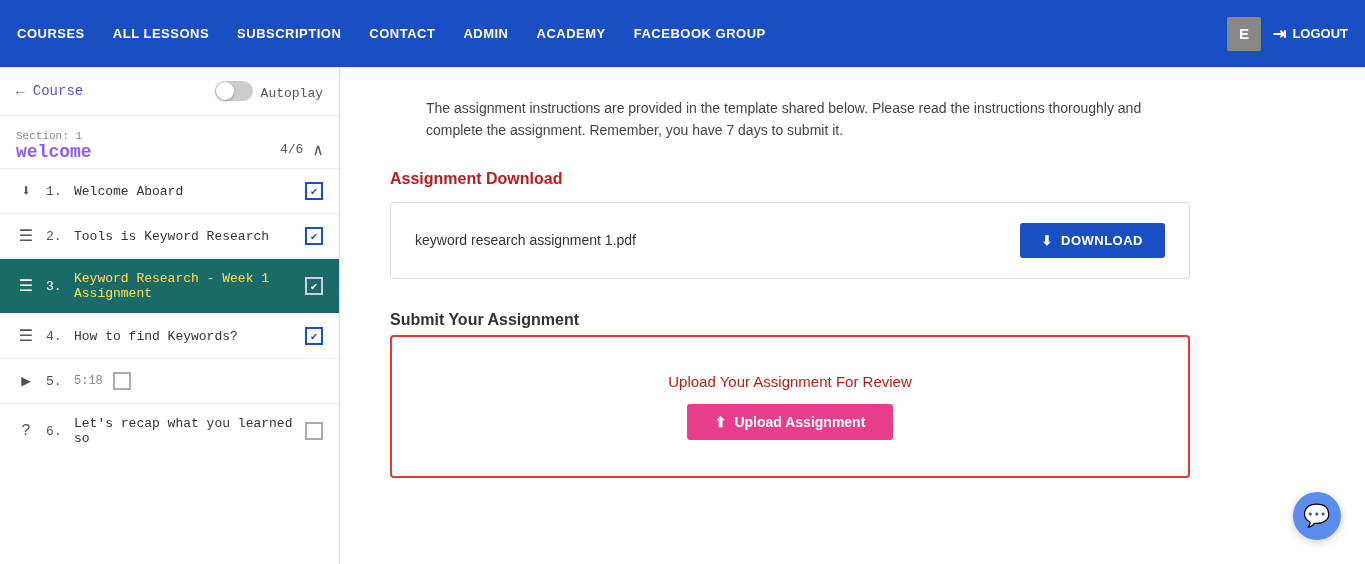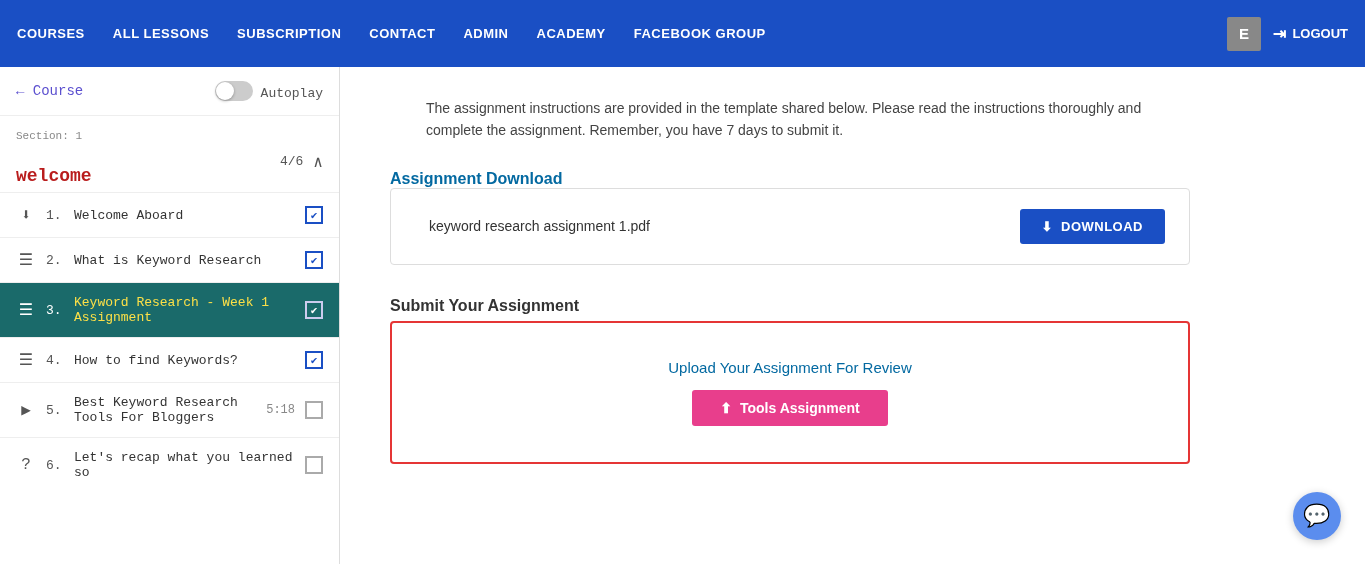--- a/index.html
+++ b/index.html
@@ -76,21 +76,21 @@
       background: #fff; border-radius: 50%;
       position: absolute; top: 1px; left: 1px;
       box-shadow: 0 1px 3px rgba(0,0,0,0.3);
     }
 
     .section-header {
       display: flex; align-items: center; justify-content: space-between;
       padding: 14px 16px 6px 16px;
     }
     .section-label { font-size: 11px; color: #888; }
-    .section-title { font-size: 18px; font-weight: bold; color: #b91c1c; margin-top: 24px; }
+    .section-title { font-size: 18px; font-weight: bold; color: #8b5cf6; }
     .section-count { font-size: 13px; color: #555; }
     .section-chevron { font-size: 16px; color: #555; cursor: pointer; }
 
     .lesson-list { list-style: none; }
     .lesson-item {
       display: flex; align-items: center;
       padding: 12px 16px;
       border-top: 1px solid #eee;
       cursor: pointer;
       gap: 10px;
@@ -126,32 +126,32 @@
       padding: 30px 50px;
       background: #fff;
     }
 
     .instruction-text {
       font-size: 14px; color: #444; line-height: 1.6;
       max-width: 760px; margin-bottom: 28px; margin-left: 36px;
     }
 
     .section-heading {
-      font-size: 16px; font-weight: bold; color: #0369a1; 
+      font-size: 16px; font-weight: bold; color: #b91c1c; margin-bottom: 14px;
     }
 
     .download-box {
       border: 1px solid #ddd;
       border-radius: 4px;
       padding: 20px 24px;
       display: flex; align-items: center; justify-content: space-between;
       margin-bottom: 32px;
       max-width: 800px;
     }
-    .download-filename { font-size: 14px; color: #333; margin-left: 14px; }
+    .download-filename { font-size: 14px; color: #333; }
     .download-btn {
       background: #1a4fc4; color: #fff;
       border: none; padding: 10px 22px;
       font-size: 13px; font-weight: bold;
       border-radius: 3px; cursor: pointer;
       display: flex; align-items: center; gap: 8px;
       text-transform: uppercase; letter-spacing: 0.5px;
     }
 
     .submit-heading { font-size: 16px; font-weight: bold; margin-bottom: 6px; }
@@ -159,21 +159,21 @@
 
     .upload-box {
       border: 2px solid #e53535;
       border-radius: 4px;
       padding: 36px 24px;
       max-width: 800px;
       display: flex; flex-direction: column; align-items: center; justify-content: center;
       gap: 14px;
     }
     .upload-prompt {
-      font-size: 15px; color: #0369a1;
+      font-size: 15px; color: #b91c1c;
     }
     .upload-btn {
       background: #e83e8c; color: #fff;
       border: none; padding: 10px 28px;
       font-size: 14px; font-weight: bold;
       border-radius: 3px; cursor: pointer;
       display: flex; align-items: center; gap: 8px;
     }
 
     
@@ -241,39 +241,38 @@
 
     <li class="lesson-item">
           <span class="lesson-icon">⬇</span>
           <span class="lesson-num">1.</span>
           <span class="lesson-title">Welcome Aboard</span>
           <div class="lesson-check checked">✔</div>
         </li>
         <li class="lesson-item">
           <span class="lesson-icon">☰</span>
           <span class="lesson-num">2.</span>
-          <span class="lesson-title">What is Keyword Research</span>
+          <span class="lesson-title">Tools is Keyword Research</span>
           <div class="lesson-check checked">✔</div>
         </li>
         <li class="lesson-item active">
           <span class="lesson-icon">☰</span>
           <span class="lesson-num">3.</span>
           <span class="lesson-title">Keyword Research - Week 1 Assignment</span>
           <div class="lesson-check checked active-check">✔</div>
         </li>
         <li class="lesson-item">
           <span class="lesson-icon">☰</span>
           <span class="lesson-num">4.</span>
           <span class="lesson-title">How to find Keywords?</span>
           <div class="lesson-check checked">✔</div>
         </li>
         <li class="lesson-item">
           <span class="lesson-icon">▶</span>
           <span class="lesson-num">5.</span>
-          <span class="lesson-title">Best Keyword Research Tools For Bloggers</span>
           <span class="lesson-meta">5:18</span>
           <div class="lesson-check"></div>
         </li>
         <li class="lesson-item">
           <span class="lesson-icon">?</span>
           <span class="lesson-num">6.</span>
           <span class="lesson-title">Let's recap what you learned so</span>
           <div class="lesson-check"></div>
         </li>
       </ul>
@@ -291,21 +290,21 @@
         <span>DOWNLOAD</span>
       </button>
     </div>
 
     <div class="submit-heading">Submit Your Assignment</div>
 
     <div class="upload-box">
       <span class="upload-prompt">Upload Your Assignment For Review</span>
       <button class="upload-btn">
         <span>⬆</span>
-        <span>Tools Assignment</span>
+        <span>Upload Assignment</span>
       </button>
     </div>
   </div>
 </div>
 
 <div class="chat-bubble">
   <span>💬</span>
 </div>
 
 </body></html>

